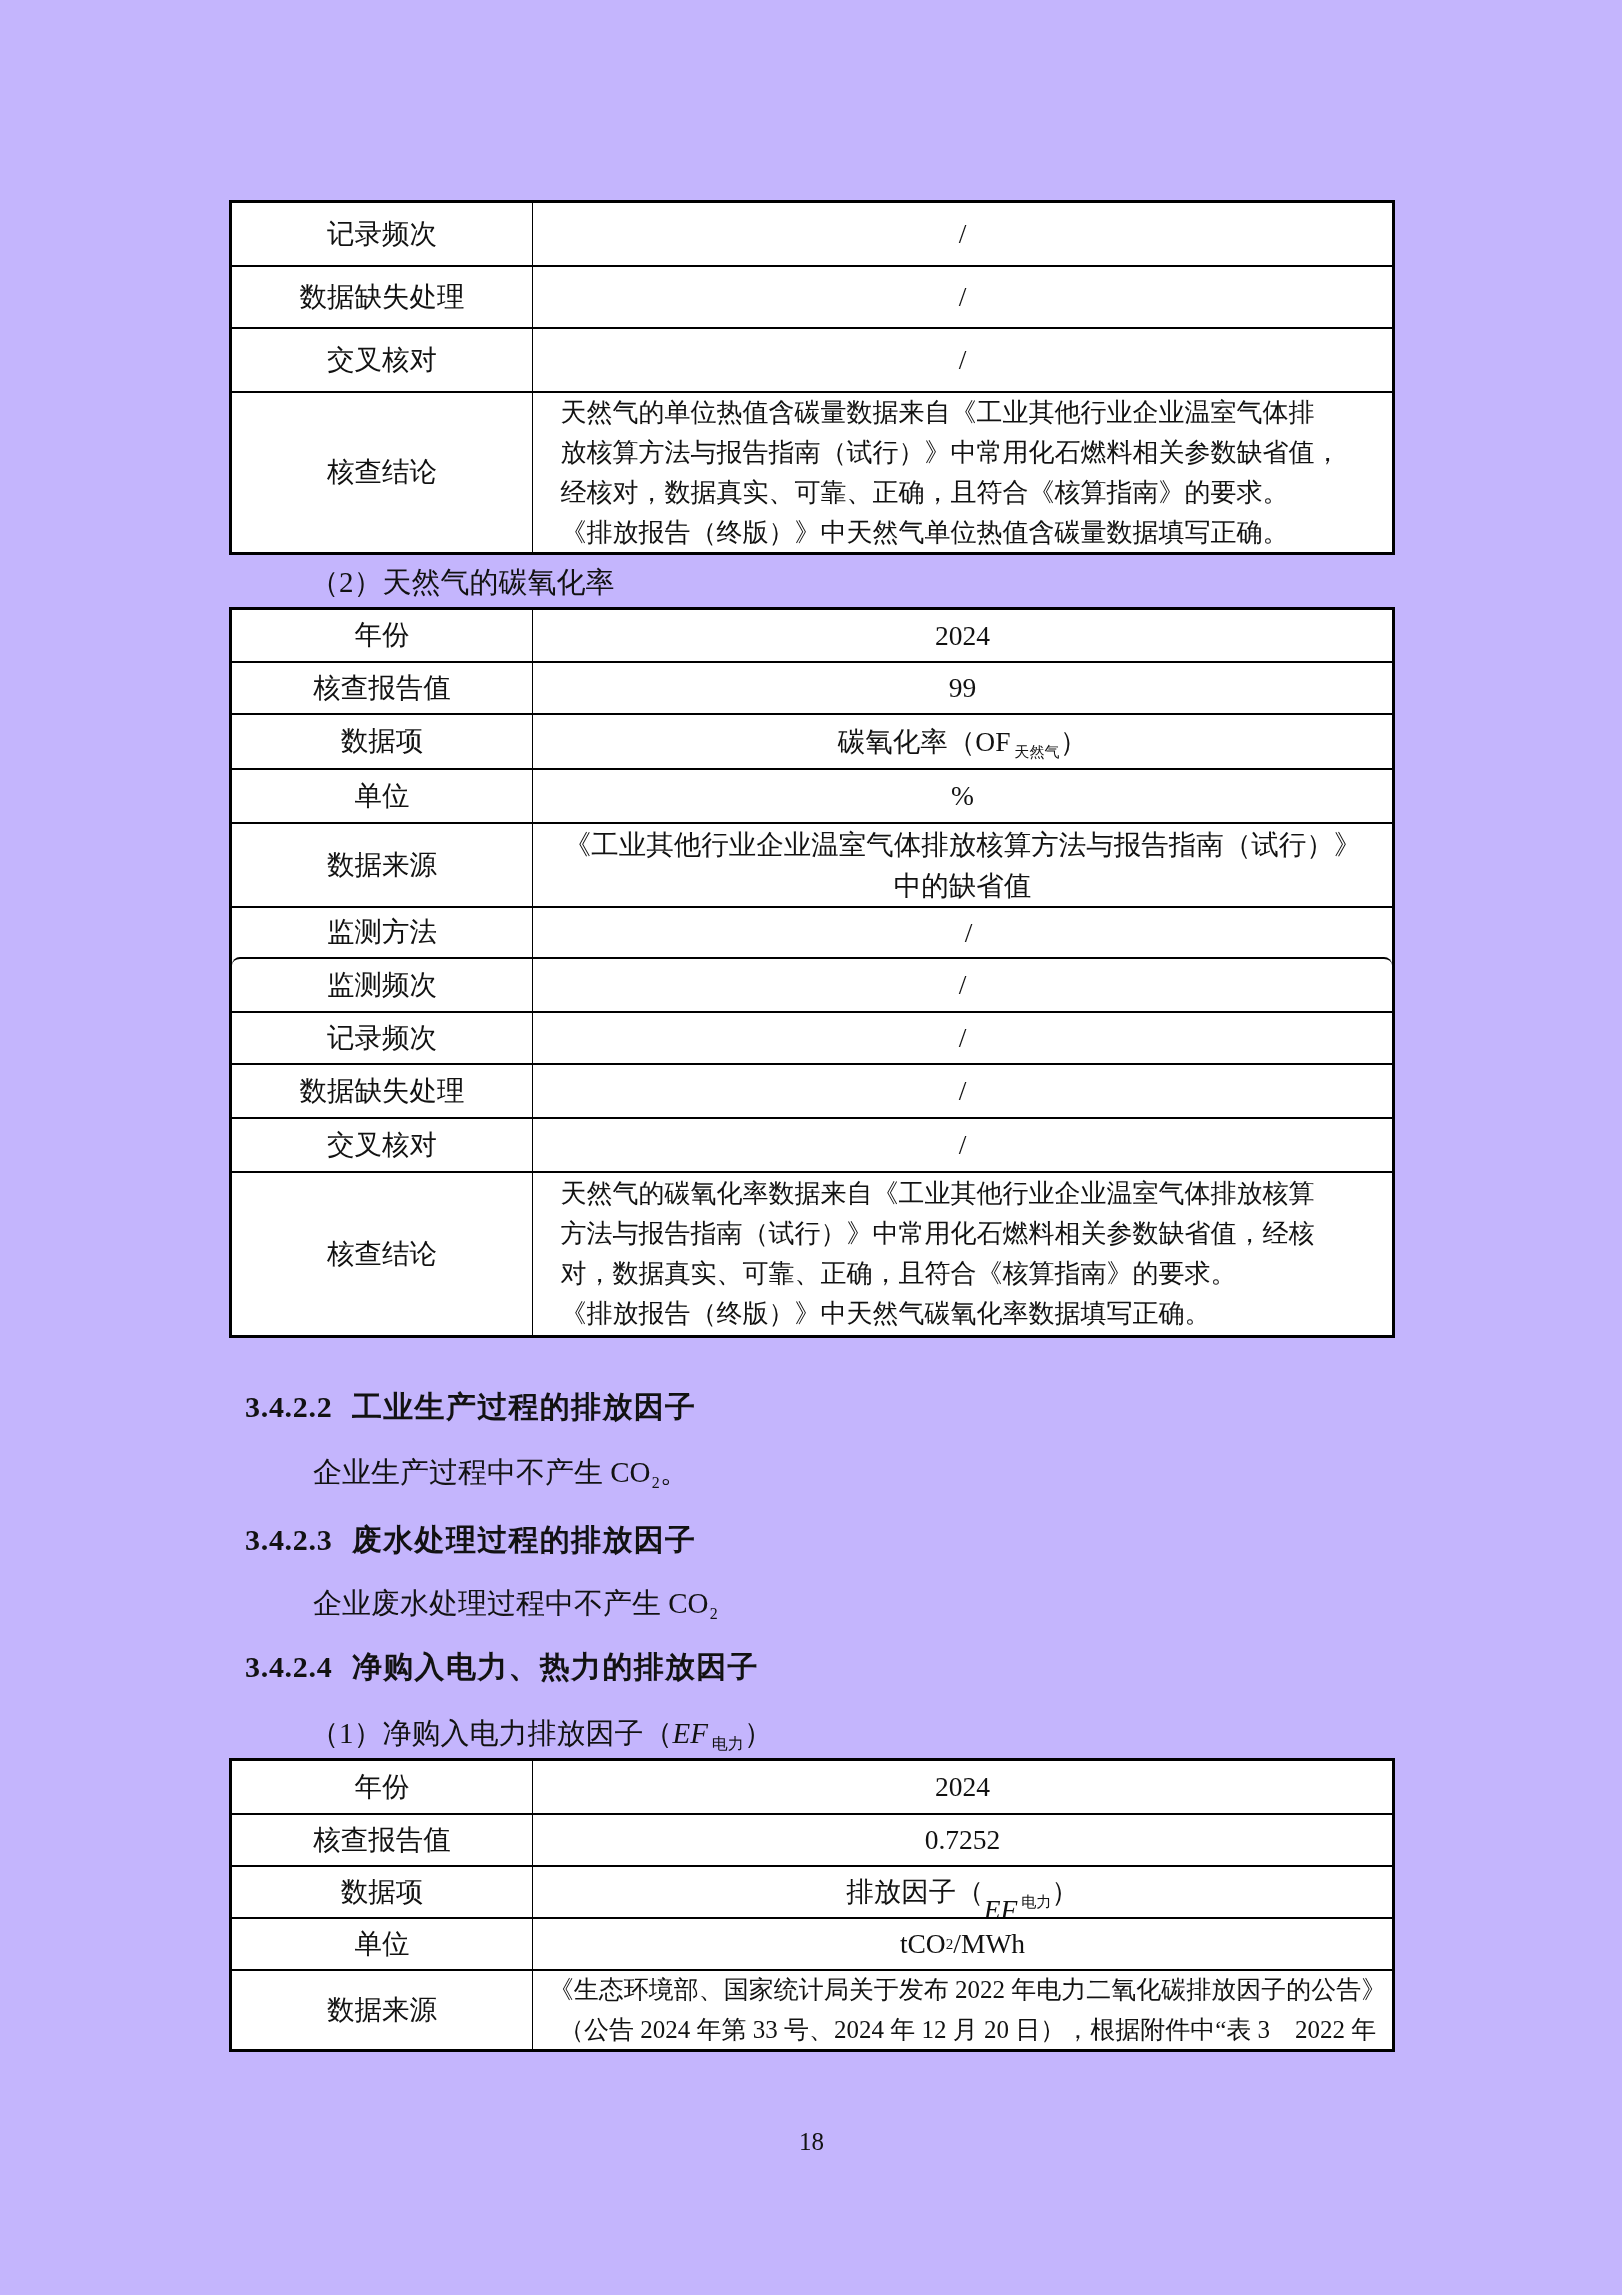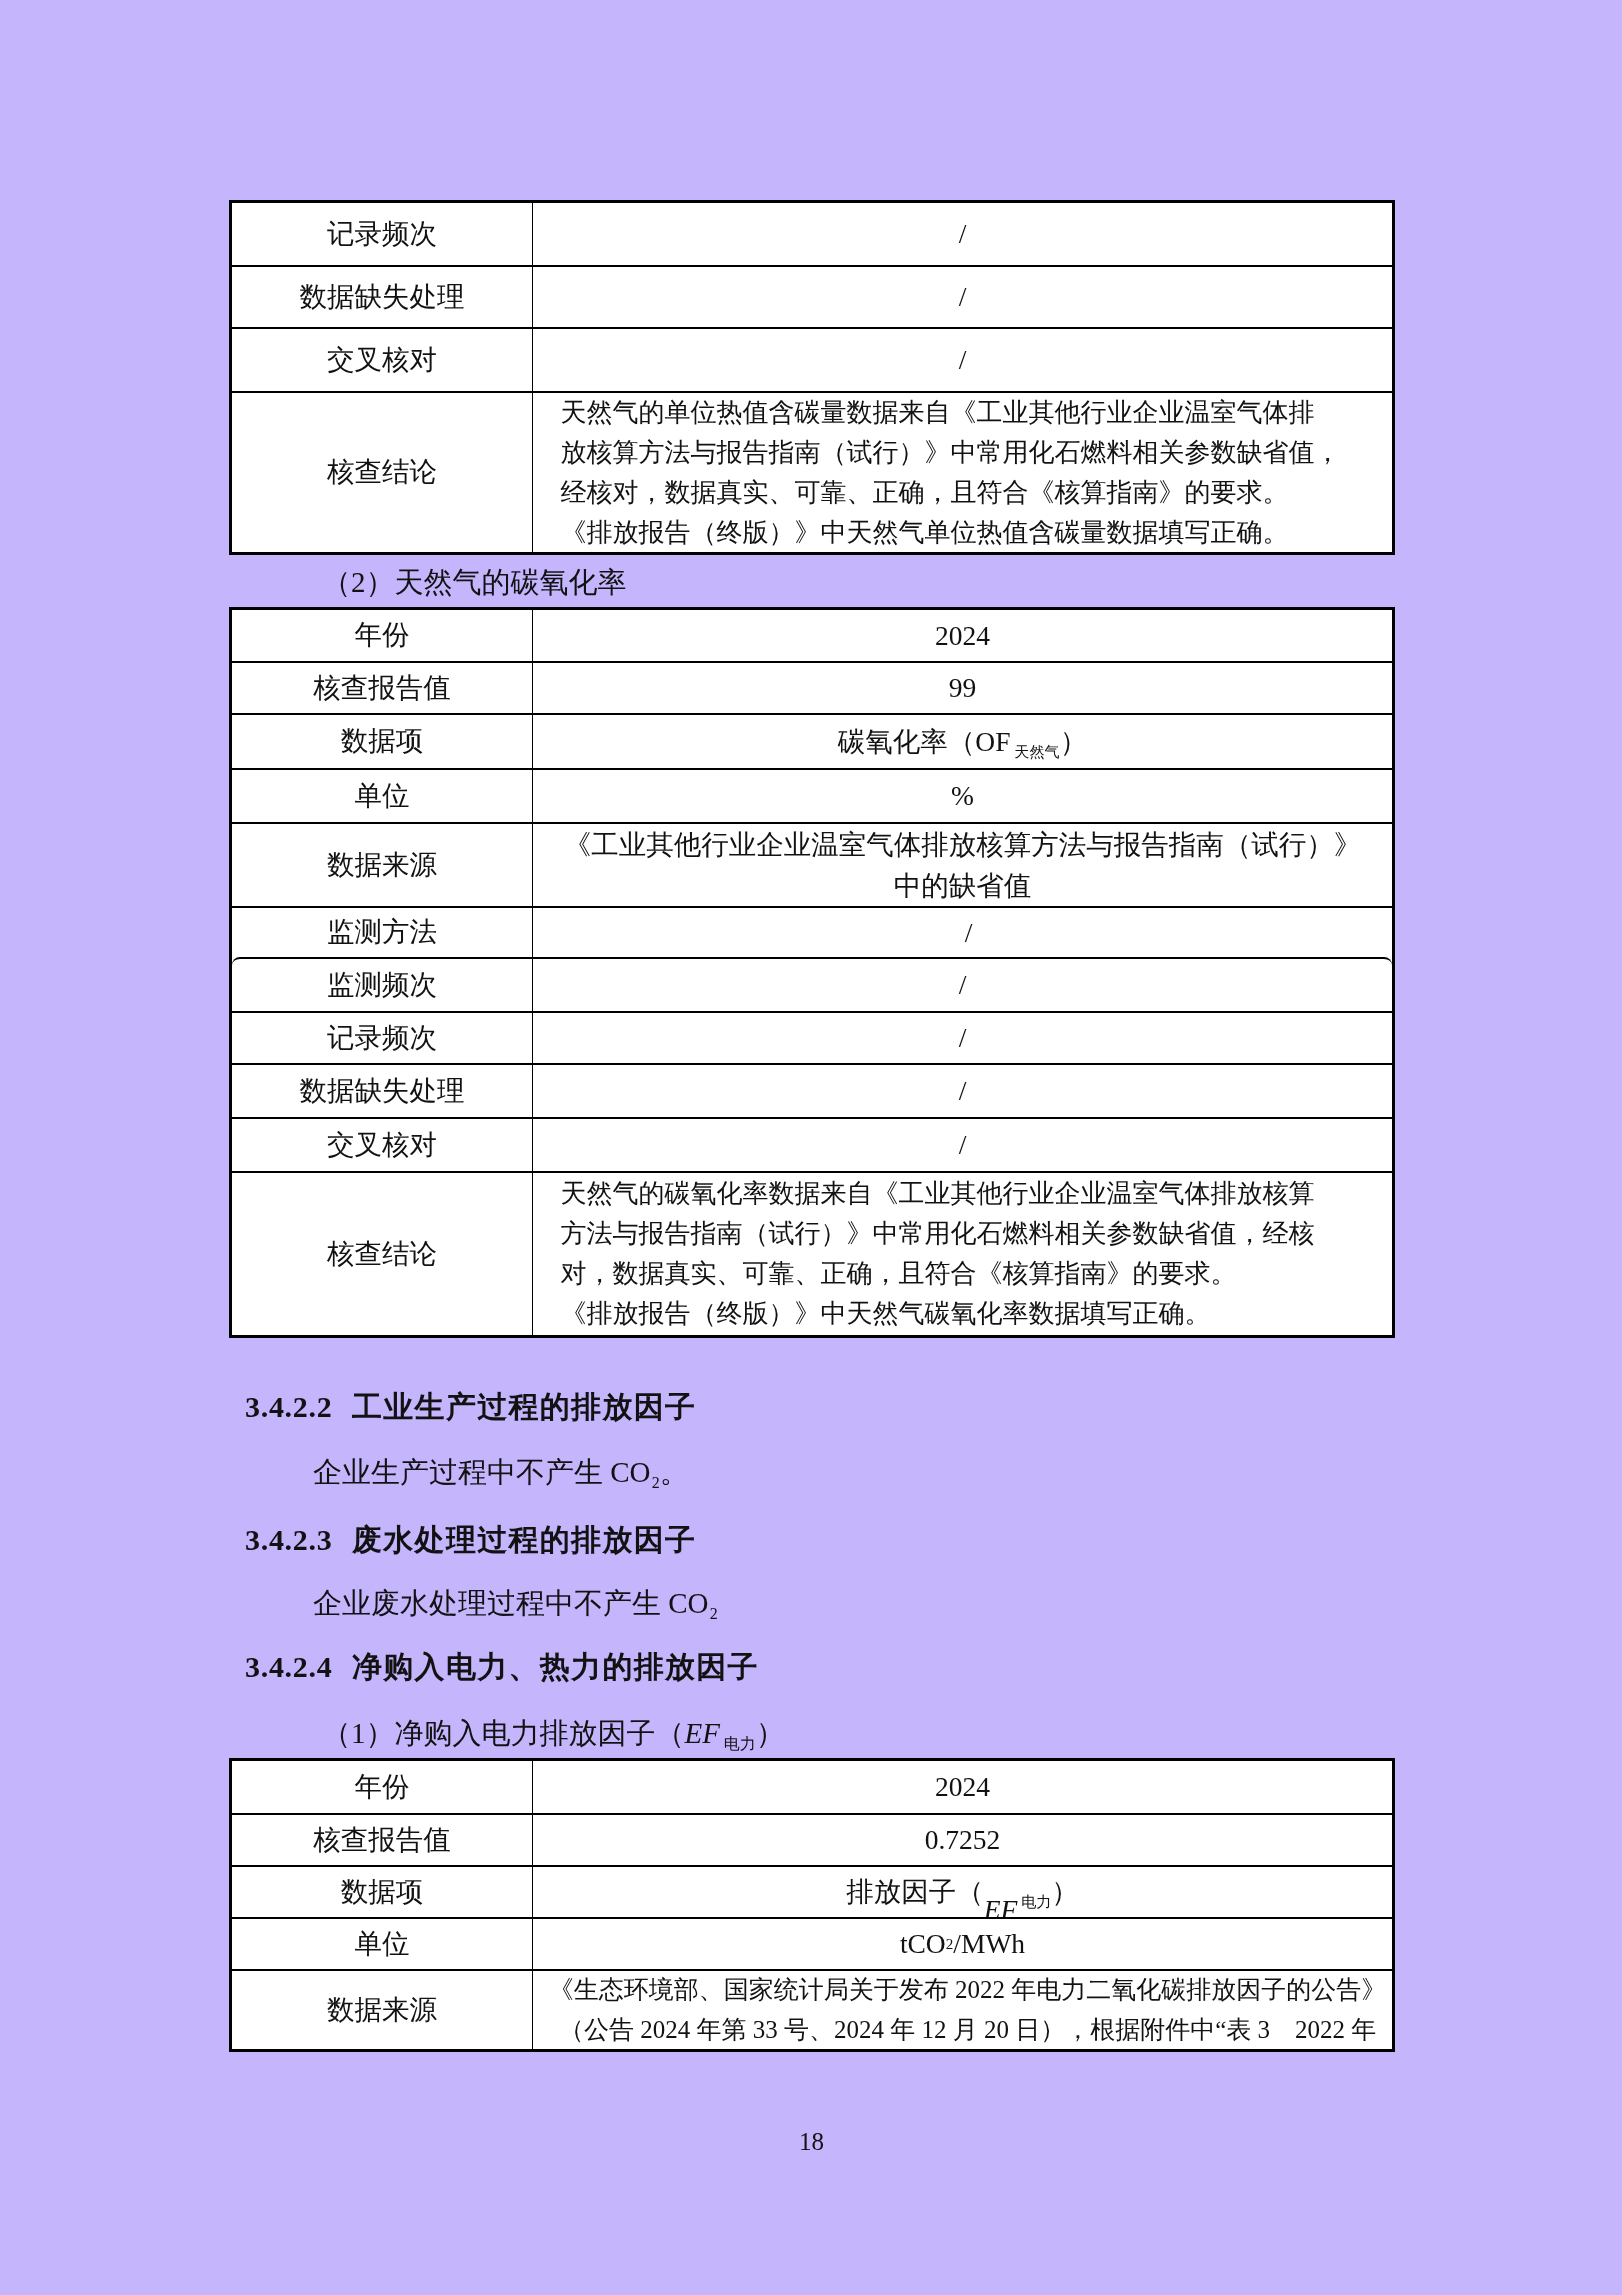--- a/index.html
+++ b/index.html
@@ -37,21 +37,21 @@
   .sub{font-size:0.55em;vertical-align:-0.35em;margin-left:3.9px;margin-top:20px;}
   .subtight{font-size:0.55em;vertical-align:-0.35em;margin-left:1.3px;}
   .it{font-style:italic;margin-top:36px;}
   
   .hsec{
     position:absolute;left:245px;font-weight:bold;font-size:30px;
     white-space:nowrap;line-height:35px;
   }
   .hsec .num{font-family:"Liberation Serif","DejaVu Serif",serif;margin-right:19.6px;letter-spacing:0.7px;}
   .hsec .htxt{font-family:"Liberation Sans","DejaVu Sans",sans-serif;letter-spacing:1.3px;}
-  .hsub{position:absolute;left:322px;font-size:29px;white-space:nowrap;line-height:34px;}
+  .hsub{position:absolute;left:310px;font-size:29px;white-space:nowrap;line-height:34px;}
   .para{position:absolute;left:313px;font-size:29px;white-space:nowrap;line-height:37px;}
   .pgnum{position:absolute;left:0;top:2128px;width:100%;text-align:center;font-size:25px;}
 </style>
 </head>
 <body>
 
 <div class="page">
 
   <div class="tbl" style="top:200px;">
     <div class="tr first" style="height:62px;">

